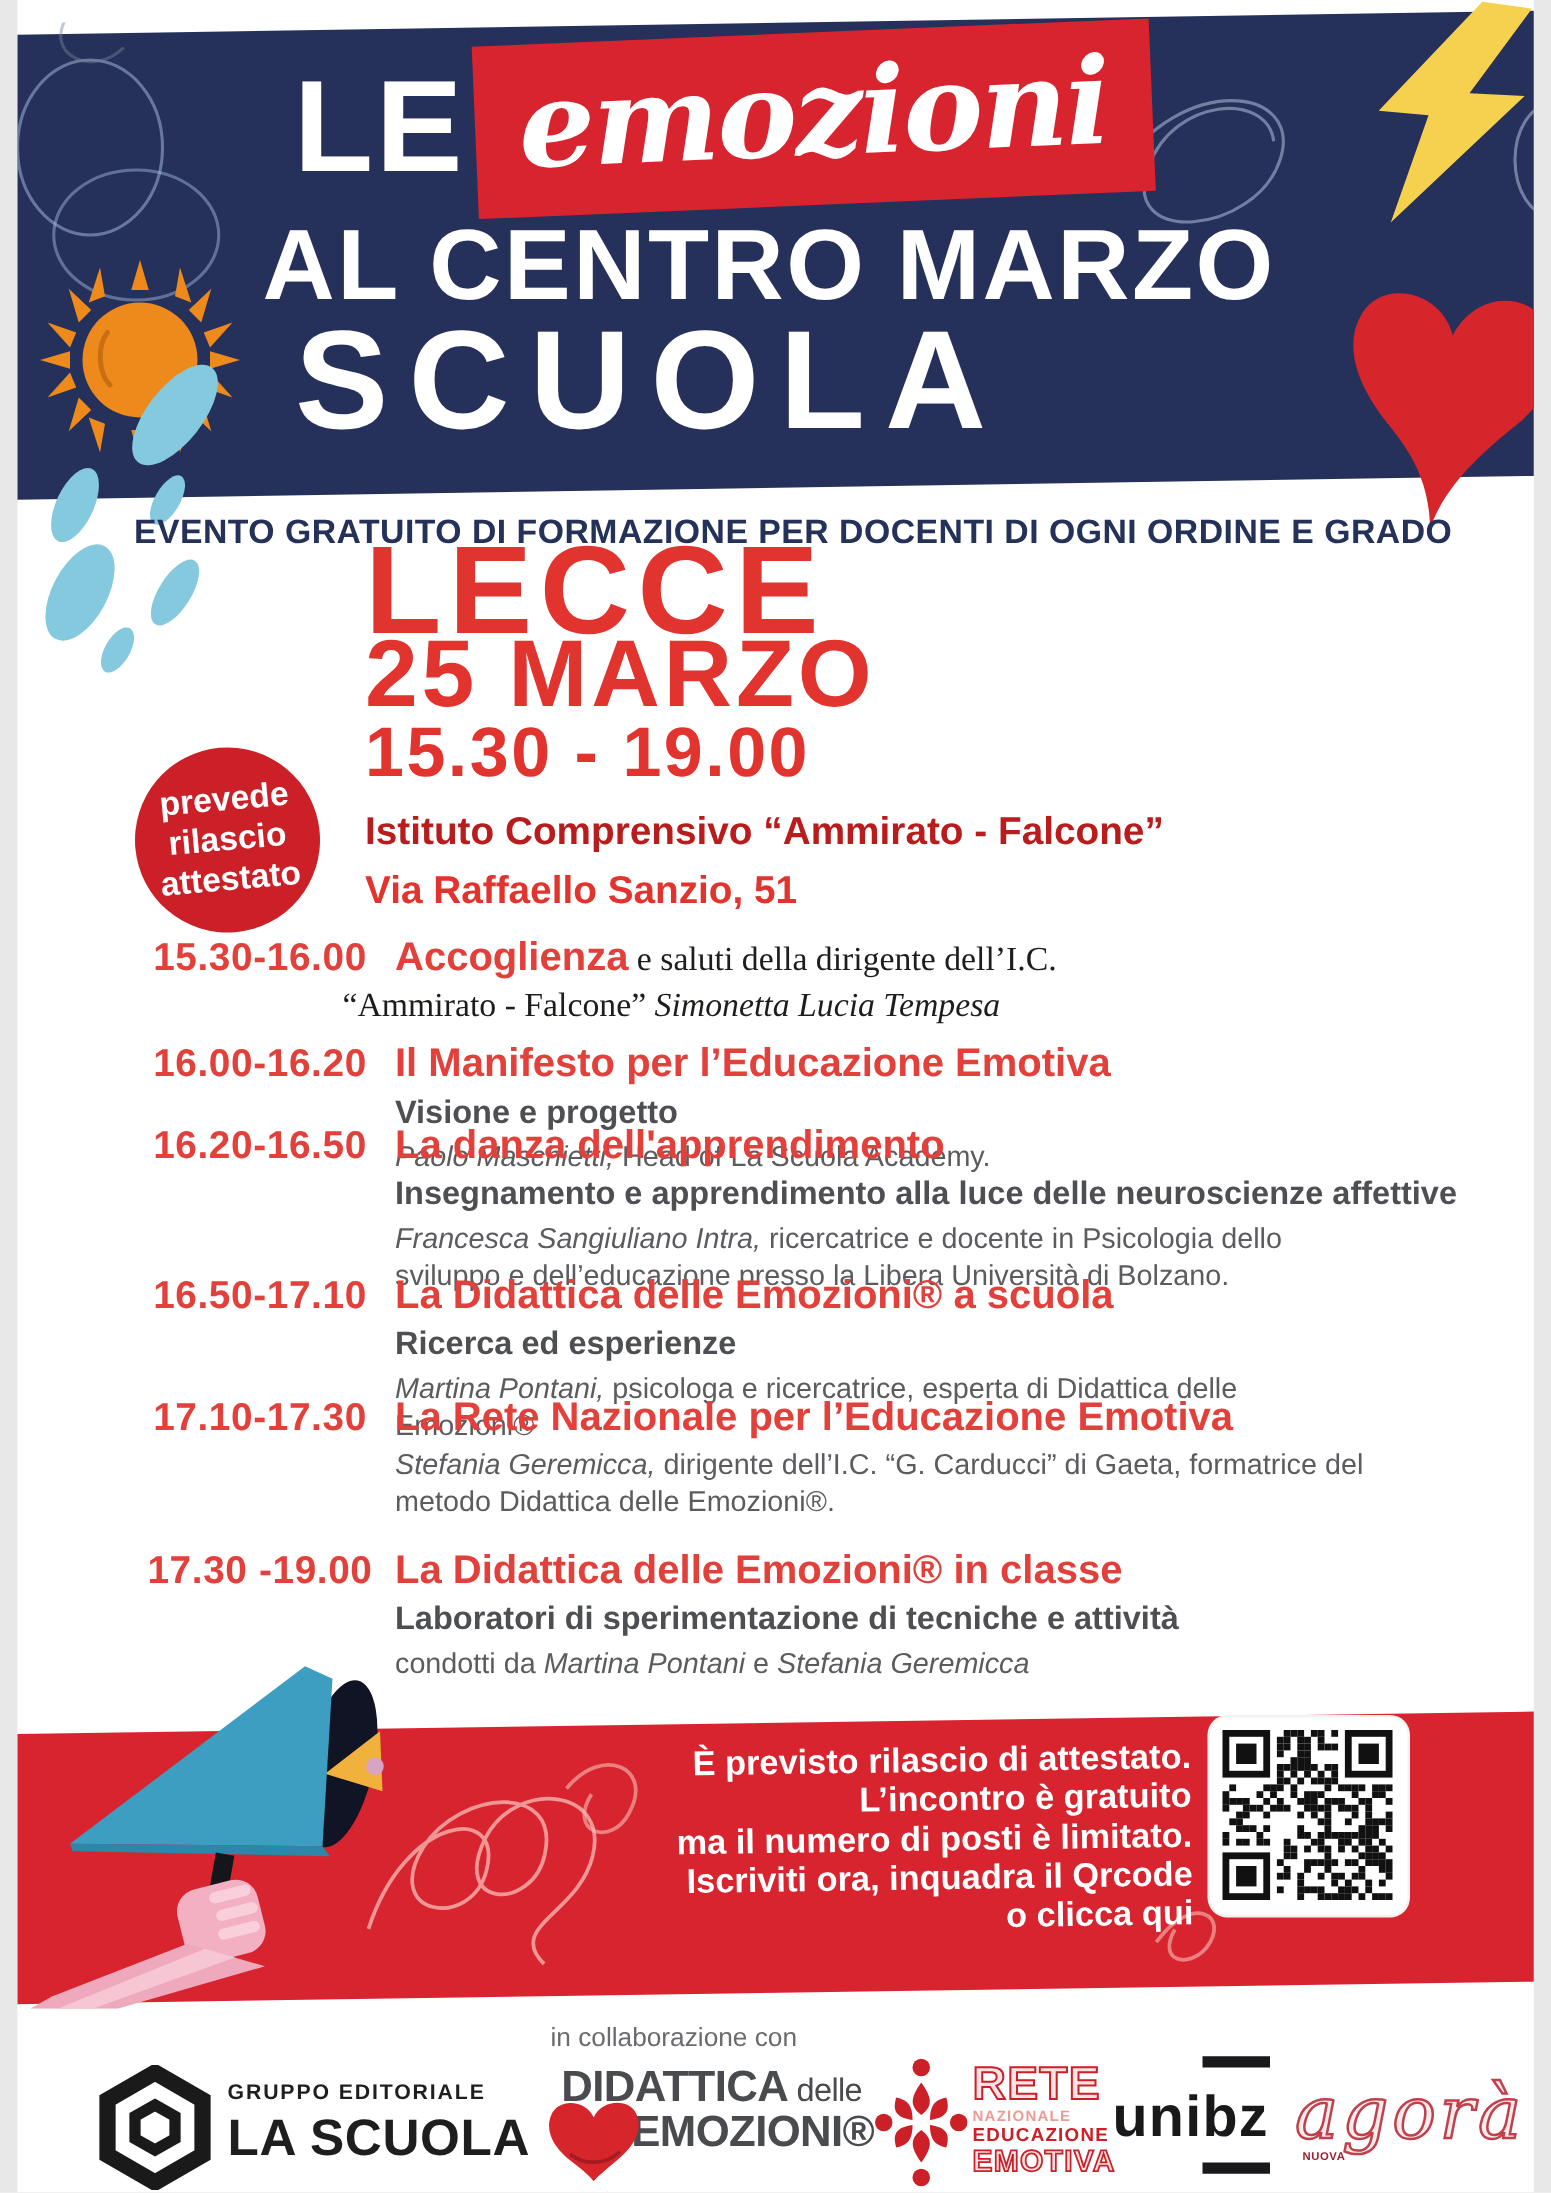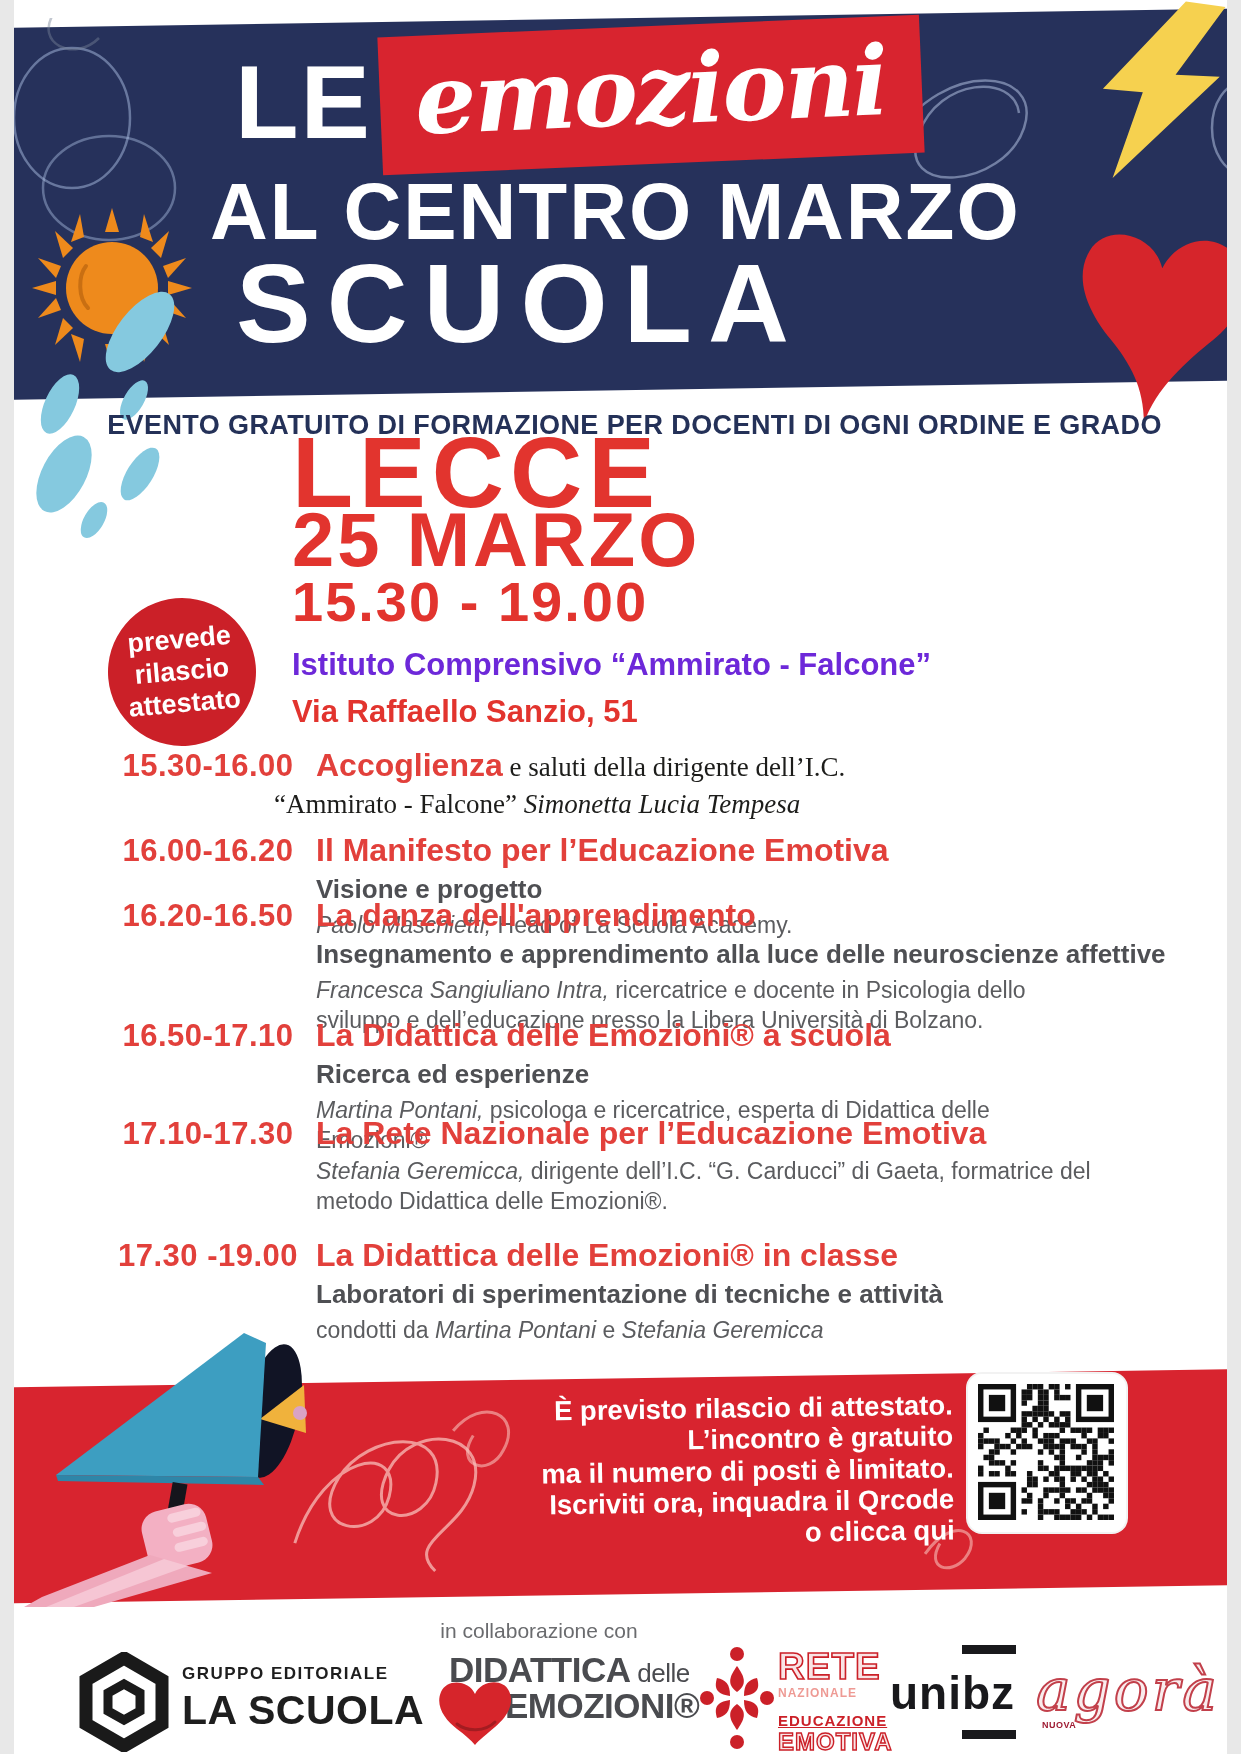--- a/index.html
+++ b/index.html
@@ -41,21 +41,21 @@
   }
   .badge{
     left:94px;top:598px;width:148px;height:148px;border-radius:50%;
     background:#CB2028;transform:rotate(-5deg);z-index:4;
     display:flex;align-items:center;justify-content:center;text-align:center;
   }
   .badge div{font-size:27px;line-height:1.18;font-weight:700;color:#ffffff;}
   .ev-city{left:278px;top:422px;font-size:100px;font-weight:800;color:#E2342E;letter-spacing:6px;line-height:1;}
   .ev-date{left:278px;top:502px;font-size:76px;font-weight:800;color:#E2342E;letter-spacing:3px;line-height:1;}
   .ev-time{left:278px;top:574px;font-size:56px;font-weight:800;color:#E2342E;letter-spacing:2px;line-height:1;}
-  .ev-venue{left:278px;top:648px;font-size:31px;font-weight:600;color:#6d28d9;line-height:1.1;}
+  .ev-venue{left:278px;top:648px;font-size:31px;font-weight:600;color:#b91c1c;line-height:1.1;}
   .ev-addr{left:278px;top:695px;font-size:31px;font-weight:600;color:#E2342E;line-height:1.1;}
   
   .srow{left:96px;width:1085px;display:grid;grid-template-columns:196px 1fr;column-gap:10px;}
   .stime{font-size:31px;font-weight:700;color:#E2403B;letter-spacing:.5px;white-space:nowrap;text-align:center;}
   .stitle{font-size:32px;font-weight:700;color:#E2403B;line-height:1.1;}
   .serif{font-family:"Liberation Serif",serif;font-size:27px;color:#1d1d1b;font-weight:400;}
   .serif i{font-style:italic;}
   .hang{margin-left:-42px;margin-top:6px;}
   .ssub{font-size:26px;font-weight:600;color:#4E4F53;margin-top:6px;line-height:1.18;}
   .sspk{font-size:23px;color:#5B5C5F;margin-top:6px;line-height:1.3;max-width:790px;}
@@ -80,21 +80,21 @@
   .ls-top{font-size:17px;font-weight:700;color:#1E1E1E;letter-spacing:1.5px;}
   .ls-main{font-size:41px;font-weight:800;color:#1E1E1E;letter-spacing:.5px;margin-top:3px;}
   .dde{left:425px;top:1650px;width:300px;color:#4A4B4F;}
   .dde-l1{font-size:35px;font-weight:600;margin-left:10px;letter-spacing:-.5px;}
   .dde-l1 .light{font-size:26px;font-weight:400;}
   .dde-l2{font-size:35px;font-weight:600;margin-left:66px;margin-top:-4px;letter-spacing:-.5px;}
   .rete-text{left:764px;top:1648px;line-height:1;}
   .rete-big{font-size:37px;font-weight:800;color:rgba(203,32,40,.12);
             -webkit-text-stroke:1.6px #CB2028;letter-spacing:1px;}
   .rete-s1{font-size:12px;font-weight:700;color:#EE9A94;letter-spacing:1px;margin-top:2px;}
-  .rete-s2{font-size:15px;font-weight:700;color:#CB2028;letter-spacing:1px;margin-top:14px;text-decoration:underline;}
+  .rete-s2{font-size:15px;font-weight:700;color:#CB2028;letter-spacing:1px;margin-top:2px;}
   .rete-med{font-size:24px;font-weight:800;color:rgba(203,32,40,.12);
             -webkit-text-stroke:1.4px #CB2028;letter-spacing:1px;margin-top:2px;}
   .unibz-text{left:876px;top:1666px;font-size:46px;font-weight:800;color:#19191C;letter-spacing:1px;}
   .unibz-bar{width:54px;height:9px;background:#19191C;}
   .ub-top{left:948px;top:1645px;}
   .ub-bot{left:948px;top:1730px;}
   .agora{left:1022px;top:1656px;font-family:"DejaVu Serif",serif;font-style:italic;
          font-size:58px;color:rgba(194,64,75,.1);-webkit-text-stroke:2px #C2404B;letter-spacing:3px;}
   .agora-sub{left:1028px;top:1720px;font-size:9px;font-weight:700;color:#9E1B32;letter-spacing:.5px;}
   svg{display:block;}

